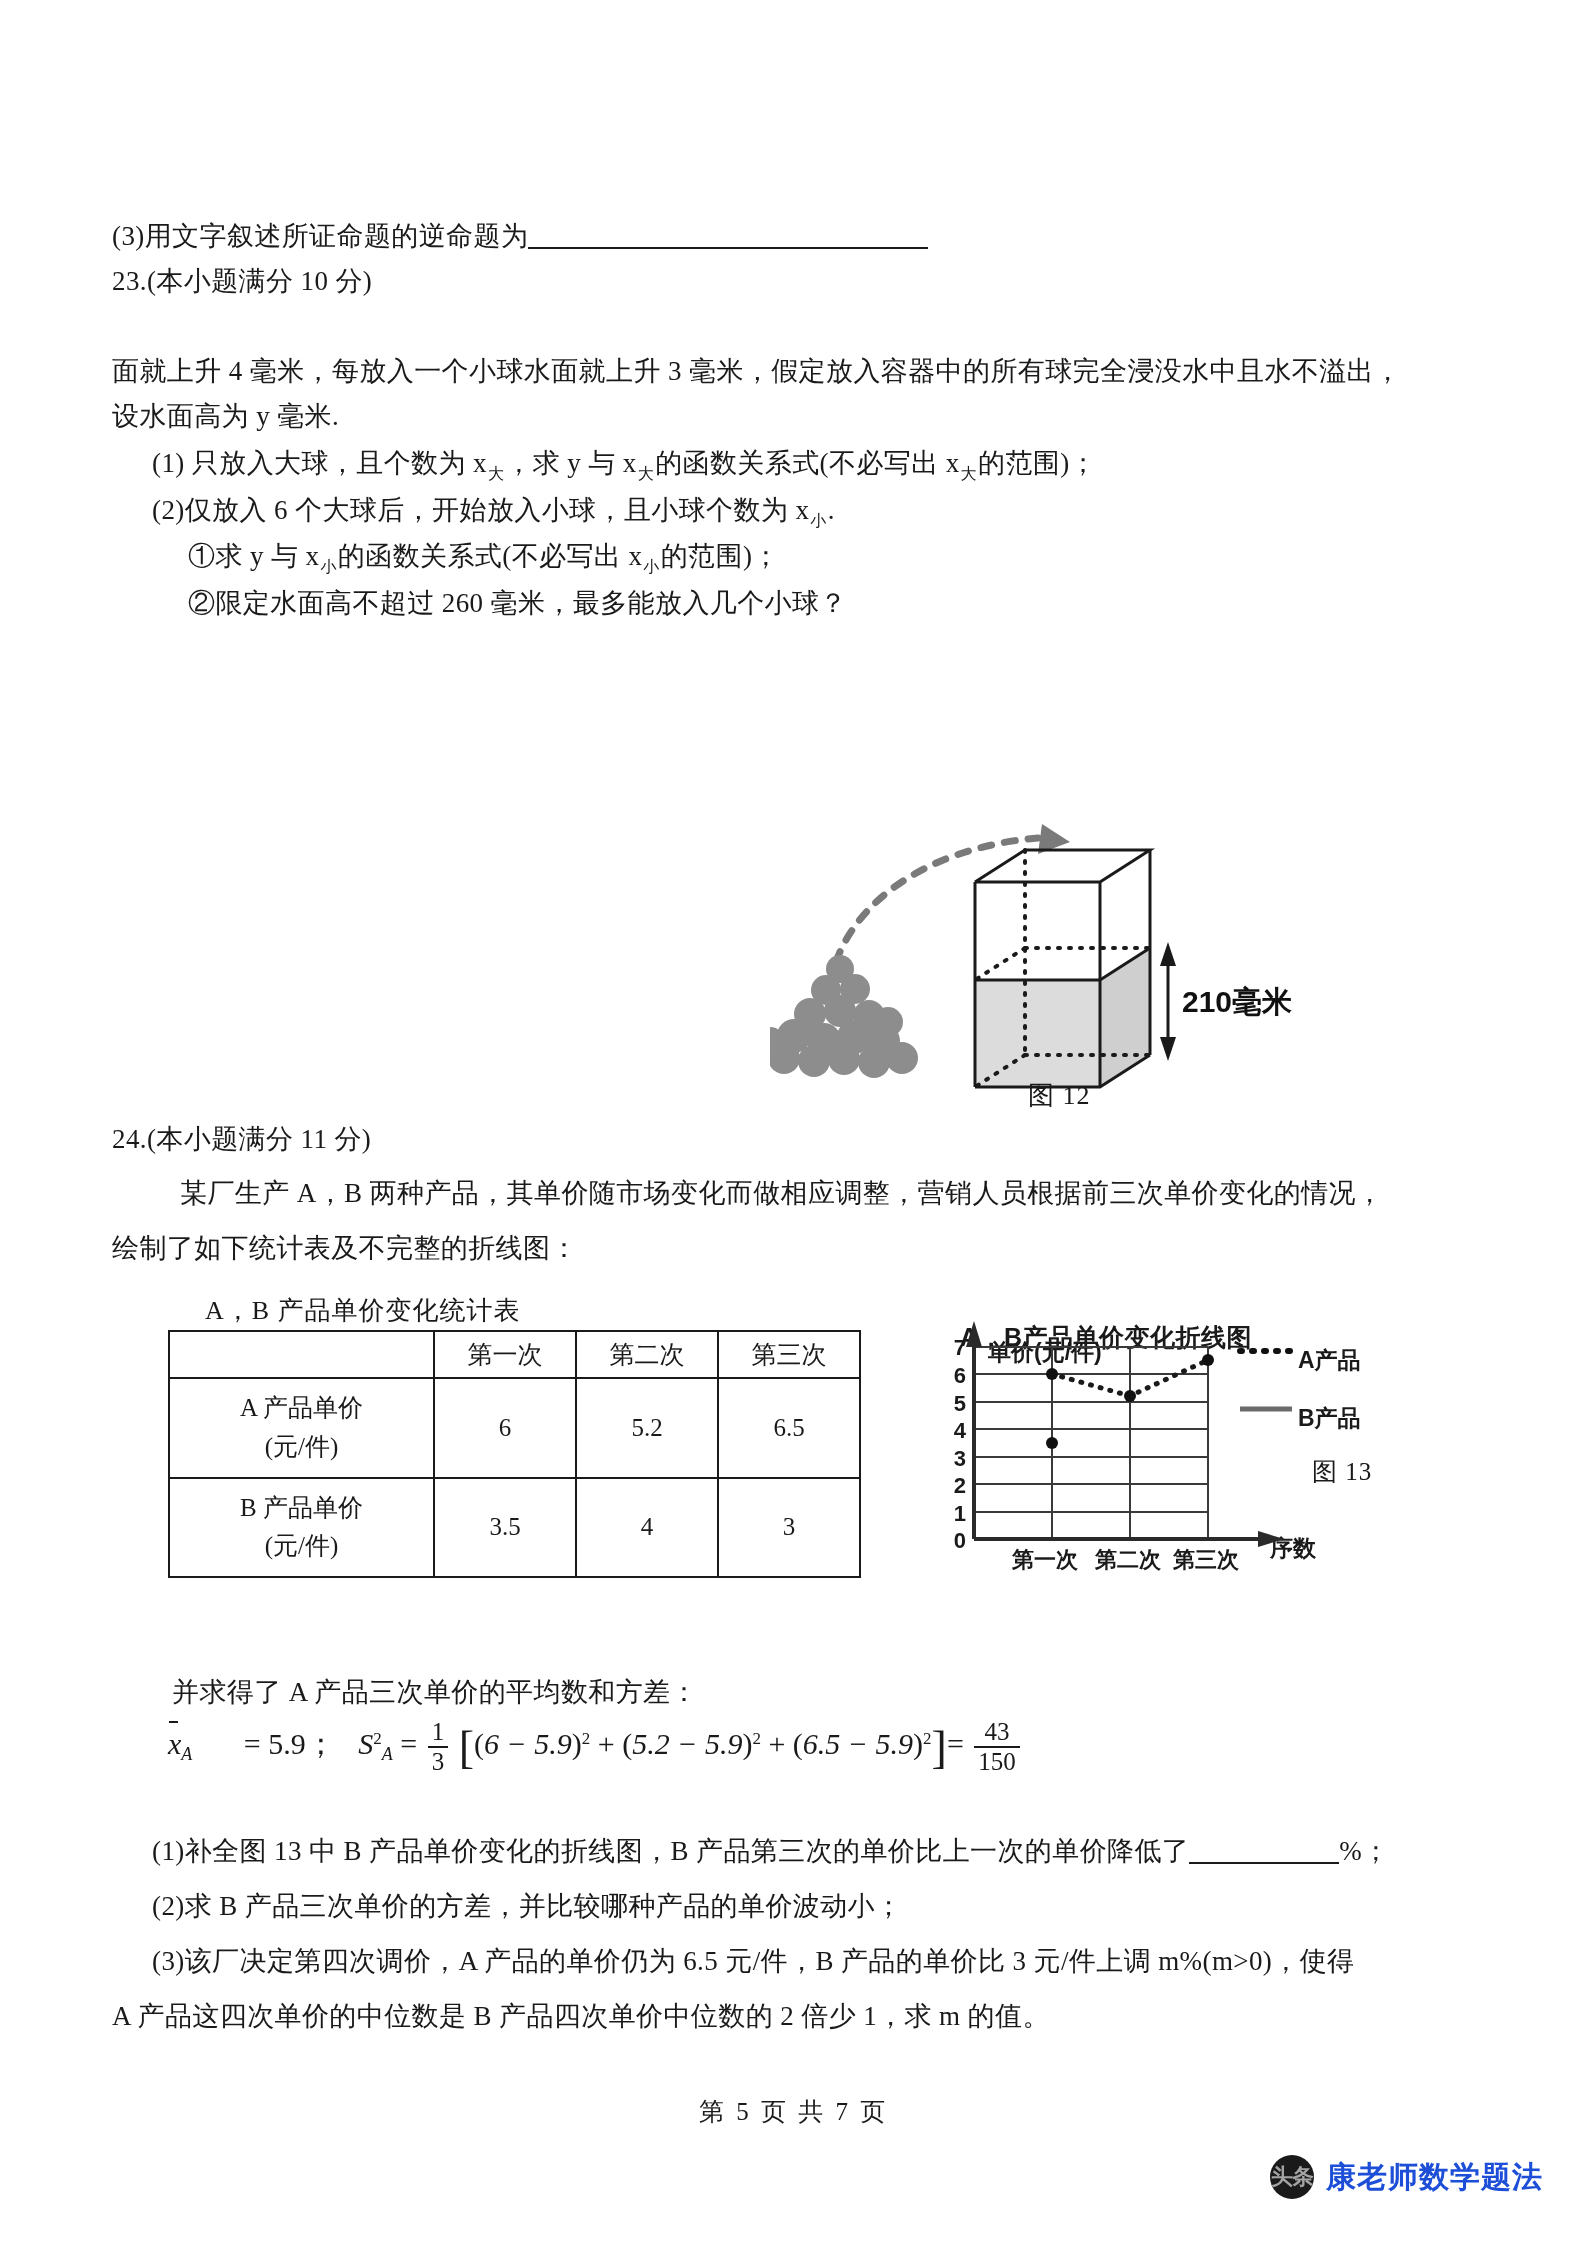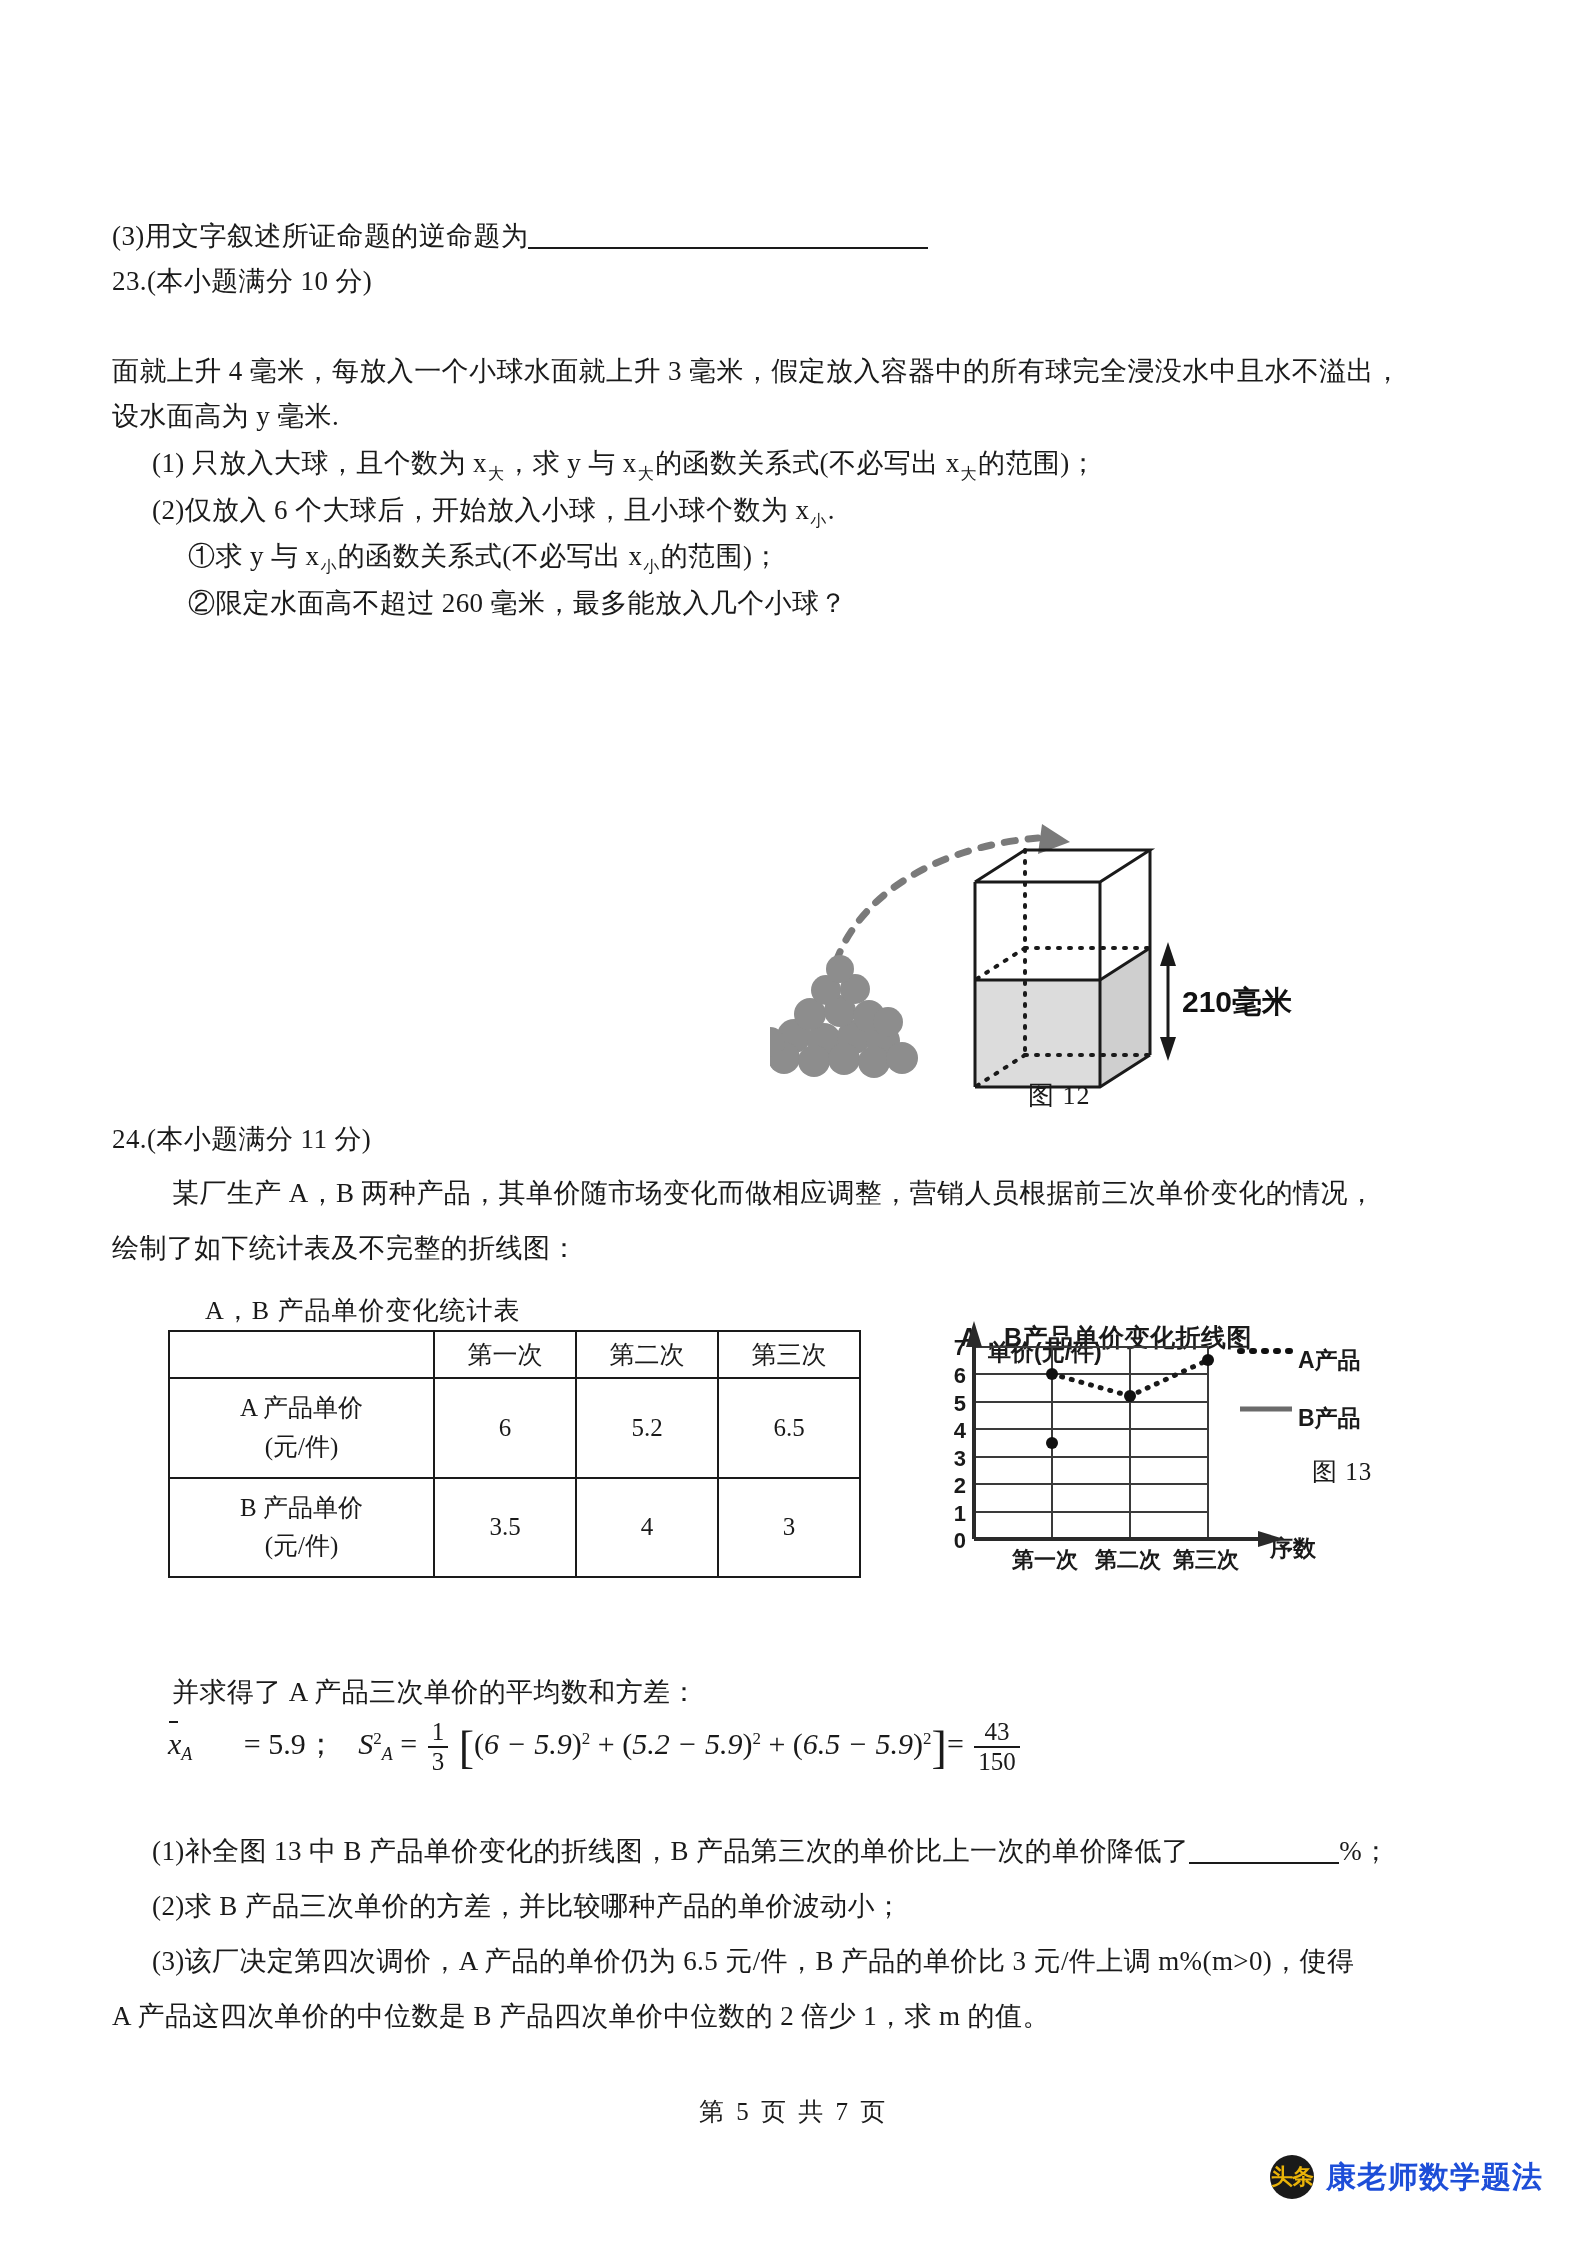--- a/index.html
+++ b/index.html
@@ -140,21 +140,21 @@
     position:absolute; left:0; top:2095px; width:1587px;
     text-align:center; font-size:25px; letter-spacing:3px;
   }
   
   #watermark{
     position:absolute; right:44px; top:2155px;
     display:flex; align-items:center; gap:12px;
   }
   #watermark .wm-logo{
     width:44px; height:44px; border-radius:50%;
-    background:#1a1a1a; color:#eab308;
+    background:#1a1a1a; color:#a3a3a3;
     font-family:"Liberation Sans","DejaVu Sans",sans-serif;
     font-size:22px; font-weight:bold;
     display:flex; align-items:center; justify-content:center;
     letter-spacing:-1px;
   }
   #watermark .wm-text{
     font-size:30px; font-weight:bold; color:#1d4ed8;
     font-family:"Liberation Sans","DejaVu Sans",sans-serif;
     letter-spacing:1px;
   }
@@ -241,21 +241,21 @@
       <line x1="398" y1="158" x2="398" y2="265"></line>
     </g>
     <polygon points="398,152 390,176 406,176" fill="#1a1a1a"></polygon>
     <polygon points="398,271 390,247 406,247" fill="#1a1a1a"></polygon>
     <text x="412" y="222" font-family="Liberation Sans, DejaVu Sans, sans-serif" font-size="30" font-weight="bold" fill="#111">210毫米</text>
   </svg>
 
   <div class="figcap" style="left:988px; top:1078px;margin-left:40px;">图 12</div>
 
   <div class="ln" style="left:112px; top:1126px;">24.(本小题满分 11 分)</div>
-  <div class="ln" style="left:172px; top:1180px;">某厂生产 A，B 两种产品，其单价随市场变化而做相应调整，营销人员根据前三次单价变化的情况，</div>
+  <div class="ln" style="left:180px; top:1180px;">某厂生产 A，B 两种产品，其单价随市场变化而做相应调整，营销人员根据前三次单价变化的情况，</div>
   <div class="ln" style="left:112px; top:1235px;">绘制了如下统计表及不完整的折线图：</div>
 
   <div class="tbl-title">A，B 产品单价变化统计表</div>
 
   <table id="stat-table">
     <tbody>
         <tr>
       <td class="rowhdr"></td>
       <td class="colcell">第一次</td>
       <td class="colcell">第二次</td>

